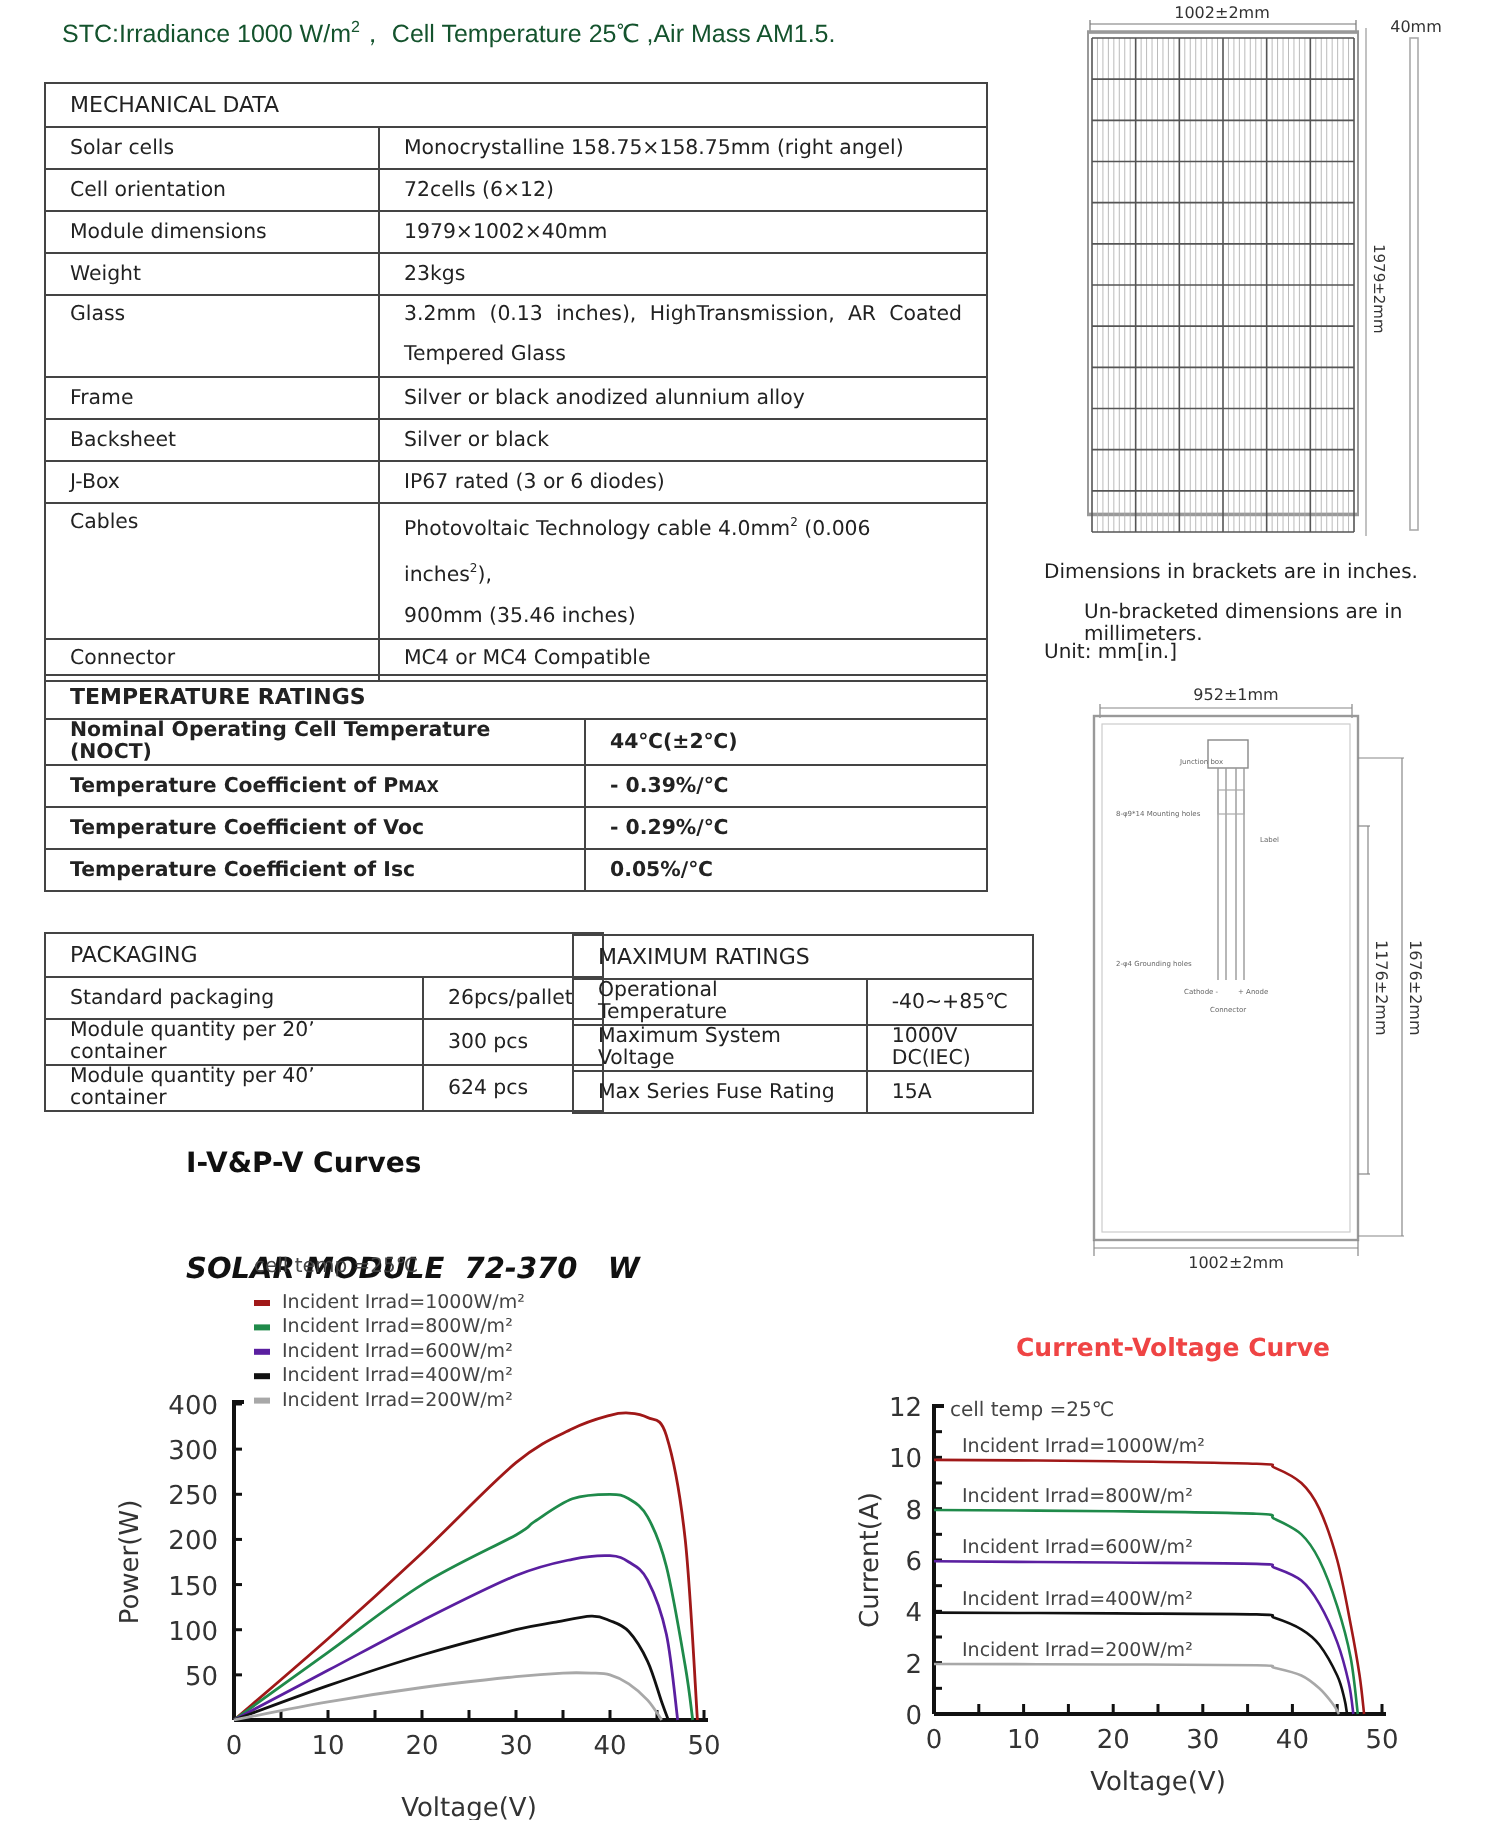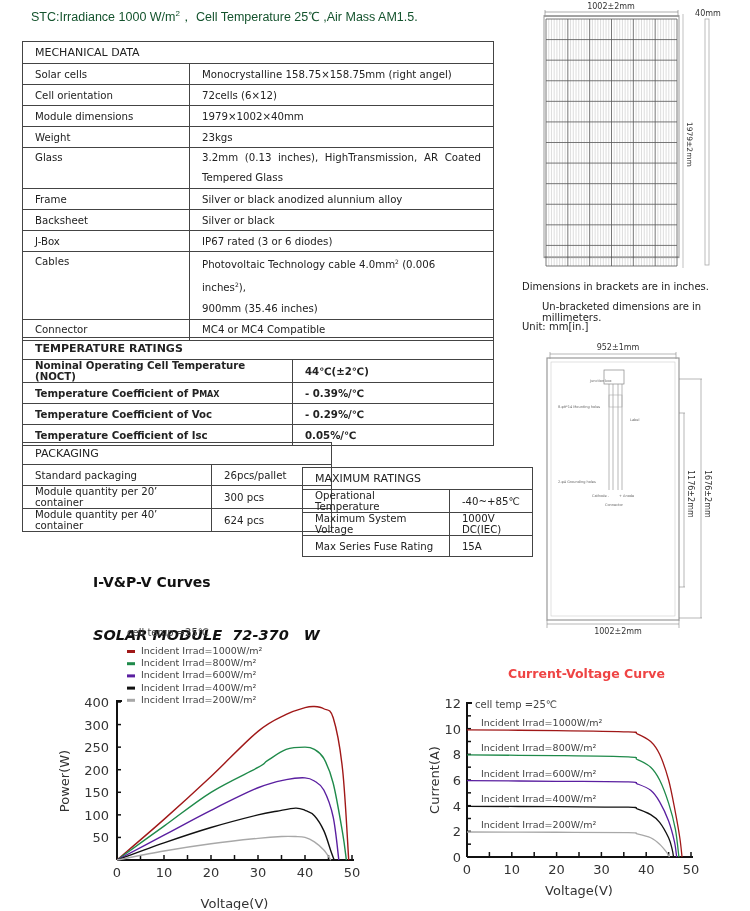--- a/index.html
+++ b/index.html
@@ -87,41 +87,41 @@
         <td>Temperature Coefficient of Voc</td>
         <td>- 0.29%/℃</td>
       </tr>
   <tr>
         <td>Temperature Coefficient of Isc</td>
         <td>0.05%/℃</td>
       </tr>
 </tbody>
   </table>
 
-<table class="spec" style="left:22px;top:442px;width:310px;">
+<table class="spec" style="left:22px;top:466px;width:280px;">
   <tbody>
       <tr>
         <td colspan="2" class="hdr">PACKAGING</td>
       </tr>
   <tr>
         <td style="width:164px">Standard packaging</td>
         <td>26pcs/pallet</td>
       </tr>
   <tr>
         <td>Module quantity per 20’ container</td>
         <td>300 pcs</td>
       </tr>
   <tr>
         <td>Module quantity per 40’ container</td>
         <td>624 pcs</td>
       </tr>
 </tbody>
   </table>
 
-<table class="spec" style="left:302px;top:467px;width:231px;">
+<table class="spec" style="left:286px;top:467px;width:231px;">
   <tbody>
       <tr>
         <td colspan="2" class="hdr">MAXIMUM RATINGS</td>
       </tr>
   <tr>
         <td style="width:135px">Operational Temperature</td>
         <td>-40~+85℃</td>
       </tr>
   <tr>
         <td>Maximum System Voltage</td>

